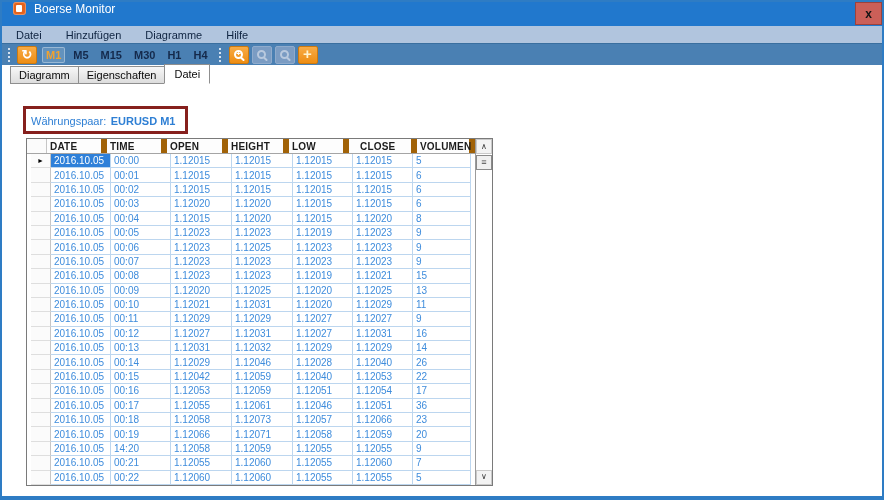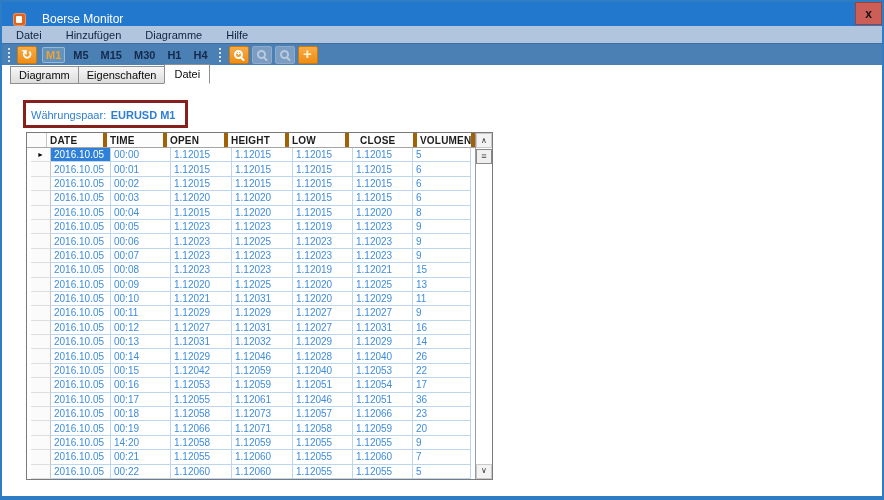--- a/index.html
+++ b/index.html
@@ -6,22 +6,22 @@
   body { margin: 0; background: #e8e8e8; font-family: "Liberation Sans", "DejaVu Sans", sans-serif; }
 
   .window {
     width: 884px; height: 500px; position: relative; overflow: hidden;
     background: #ffffff;
     border: 2px solid #2e7cc4; border-bottom-width: 4px;
   }
 
   
   .titlebar {
-    height: 24px; background: #2178cd; display: flex; align-items: flex-end;
-    padding-left: 11px; position: relative; gap: 8px;
+    height: 24px; background: #2178cd; display: flex; align-items: flex-start;
+    padding-left: 11px; position: relative;
   }
   .app-icon {
     width: 13px; height: 13px; background: #e4631c; border-radius: 3px;
     margin-right: 8px; position: relative; flex: 0 0 auto;
     box-shadow: inset 0 0 0 1px rgba(255,255,255,.3);
   }
   .app-icon::after {
     content: ""; position: absolute; left: 3px; top: 3px; width: 6px; height: 7px;
     background: #ffffff; border-radius: 1px;
   }
@@ -76,35 +76,35 @@
   .tab {
     font-size: 11px; color: #0a0a0a; background: linear-gradient(#f7f7f7, #dddddd);
     border: 1px solid #8f8f8f; padding: 2px 8px 2px; margin-right: -1px; position: relative; z-index: 1;
     cursor: default; white-space: nowrap;
   }
   .tab.active { background: #ffffff; border-bottom-color: #ffffff; z-index: 2; padding: 3px 9px 3px; }
 
   
   .content { background: #ffffff; height: calc(100% - 82px); }
   .pair-box {
-    margin: 16px 0 0 21px; display: inline-block;
+    margin: 22px 0 0 21px; display: inline-block;
     border: 3px solid #86201d; padding: 2px 10px 2px 5px;
   }
   .pair-prefix { color: #2e7fd4; font-size: 11px; }
   .pair-value { color: #2e7fd4; font-size: 11px; font-weight: bold; }
 
   
   .datagrid { margin: 4px 0 0 24px; display: flex; width: fit-content; border: 1px solid #7a7a7a; background: #fff; }
   .grid-main { display: flex; flex-direction: column; }
   .header-row { display: flex; height: 15px; background: #fdfdfd; border-bottom: 1px solid #a5a5a5; }
   .corner-cell { width: 20px; border-right: 1px solid #c6c6c6; background: #fbfbfb; }
   .hcols { display: contents; }
   .hcell {
     font-size: 10px; font-weight: bold; color: #1c1c1c; letter-spacing: .2px;
-    display: flex; align-items: center; padding-left: 3px; border-right: 4px solid #a16207;
+    display: flex; align-items: center; padding-left: 3px; border-right: 6px solid #a16207;
   }
   .hcols div:nth-of-type(1) { width: 60px; }
   .hcols div:nth-of-type(2) { width: 60px; }
   .hcols div:nth-of-type(3) { width: 61px; }
   .hcols div:nth-of-type(4) { width: 61px; }
   .hcols div:nth-of-type(5) { width: 60px; }
   .hcols div:nth-of-type(6) { width: 60px; margin-left: 8px; }
   .hcols div:nth-of-type(7) { width: 58px; }
   .grid-rows { display: flex; flex-direction: column; align-items: center; }
   .grid-row { display: flex; height: 14.4px; }

